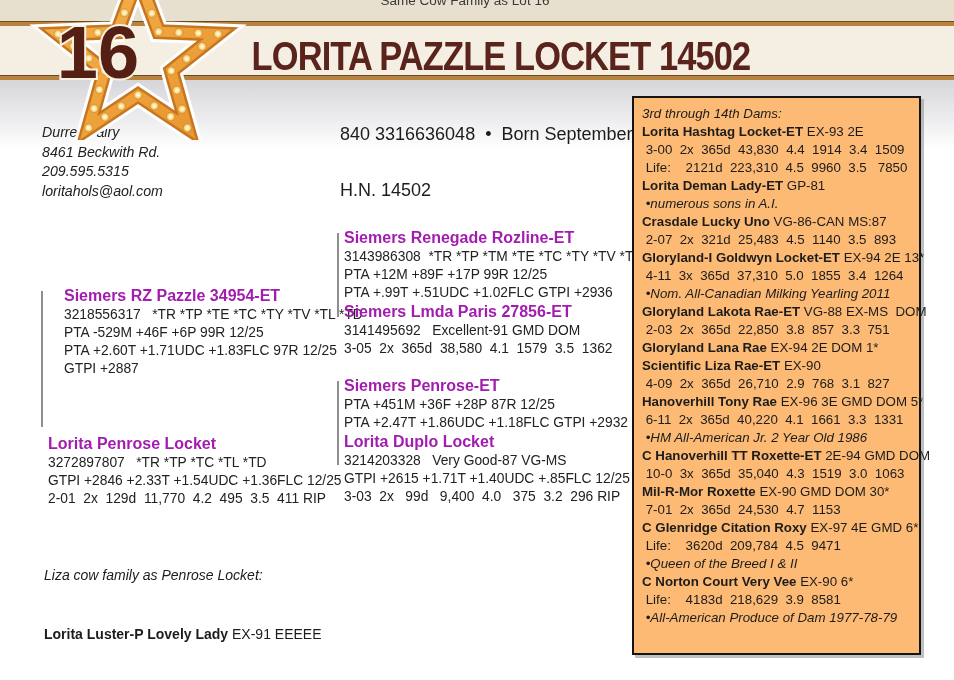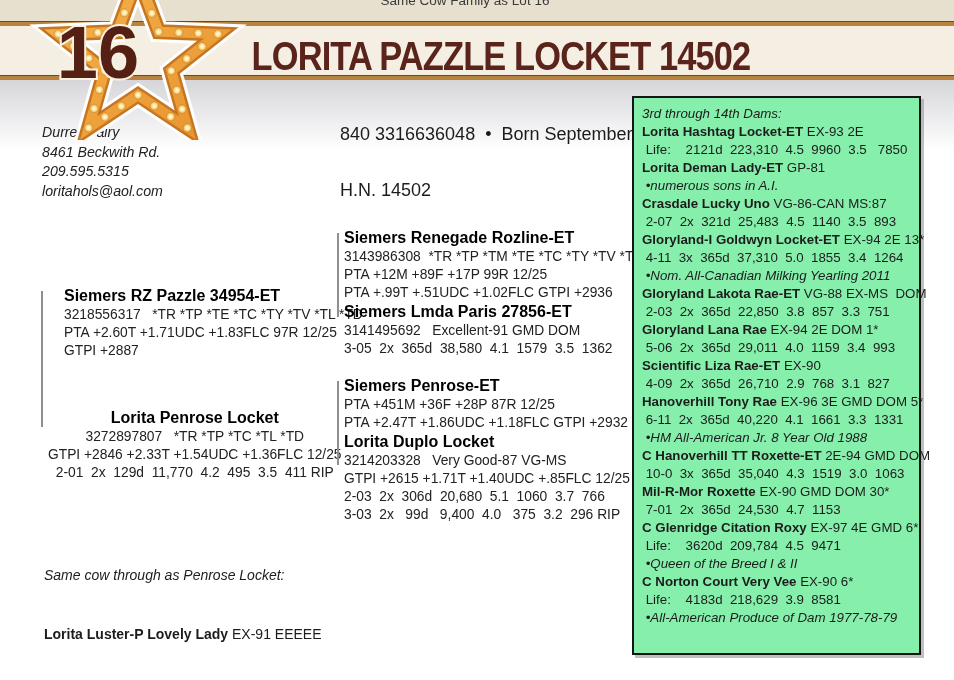--- a/index.html
+++ b/index.html
@@ -22,30 +22,30 @@
     transform:scaleX(.86);transform-origin:center;white-space:pre;
   }
   
   .star-wrap{position:absolute;left:12px;top:-10px;z-index:5;}
   .star-num{font:bold 74px "Liberation Sans", sans-serif;}
   
   .abs{position:absolute;}
   .italic{font-style:italic;}
   .contact{left:42px;top:123px;font-style:italic;font-size:14.2px;line-height:19.5px;color:#222;}
   .reg{left:340px;top:88px;font-size:18px;line-height:18.5px;white-space:pre;}
-  .cowhead{font-size:16px;font-weight:bold;line-height:20px;white-space:pre;color:#000000;}
+  .cowhead{font-size:16px;font-weight:bold;line-height:20px;white-space:pre;color:#a21caf;}
   .dataln{font-size:13.8px;line-height:18px;white-space:pre;color:#222;}
   .bracket{position:absolute;width:2px;background:#8f8f8f;}
   
   .fam{font-size:14px;line-height:19.5px;white-space:pre;}
   .fam .bold{font-weight:bold;}
   
   .dams-box{
     left:632px;top:96px;width:271px;height:542px;
-    border:2.5px solid #151515;background:#86efac;
+    border:2.5px solid #151515;background:#fdba74;
     box-shadow:3px 3px 0 rgba(140,140,140,.55);
     padding:7px 6px 6px 8px;
   }
   .bx-line{font-size:13.3px;line-height:18px;white-space:pre;color:#1c1c1c;}
   .bx-head{font-style:italic;}
   .bx-name .bn{font-weight:bold;}
   .bx-note{font-style:italic;}
 </style>
 </head>
 <body>
@@ -122,25 +122,26 @@
 
   <div class="abs reg">
     <div>840 3316636048  •  Born September 4, 2025</div>
     <div>H.N. 14502</div>
   </div>
 
   <div class="bracket" style="left:41px;top:291px;height:136px;"></div>
   <div class="abs" style="left:64px;top:286px;">
     <div class="cowhead">Siemers RZ Pazzle 34954-ET</div>
     <div class="dataln">3218556317   *TR *TP *TE *TC *TY *TV *TL *TD</div>
+    <div class="dataln">PTA -529M +46F +6P 99R 12/25</div>
     <div class="dataln">PTA +2.60T +1.71UDC +1.83FLC 97R 12/25</div>
     <div class="dataln">GTPI +2887</div>
   </div>
 
-  <div class="abs" style="left:48px;top:408px;text-align:center;">
+  <div class="abs" style="left:48px;top:434px;">
     <div class="cowhead">Lorita Penrose Locket</div>
     <div class="dataln">3272897807   *TR *TP *TC *TL *TD</div>
     <div class="dataln">GTPI +2846 +2.33T +1.54UDC +1.36FLC 12/25</div>
     <div class="dataln">2-01  2x  129d  11,770  4.2  495  3.5  411 RIP</div>
   </div>
 
   <div class="bracket" style="left:337px;top:233px;height:84px;"></div>
   <div class="abs" style="left:344px;top:228px;">
     <div class="cowhead">Siemers Renegade Rozline-ET</div>
     <div class="dataln">3143986308  *TR *TP *TM *TE *TC *TY *TV *TL</div>
@@ -152,52 +153,51 @@
   </div>
 
   <div class="bracket" style="left:337px;top:381px;height:84px;"></div>
   <div class="abs" style="left:344px;top:376px;">
     <div class="cowhead">Siemers Penrose-ET</div>
     <div class="dataln">PTA +451M +36F +28P 87R 12/25</div>
     <div class="dataln">PTA +2.47T +1.86UDC +1.18FLC GTPI +2932</div>
     <div class="cowhead">Lorita Duplo Locket</div>
     <div class="dataln">3214203328   Very Good-87 VG-MS</div>
     <div class="dataln">GTPI +2615 +1.71T +1.40UDC +.85FLC 12/25</div>
-    <div class="dataln">2-03  2x  306d  20,680  5.1  1060  3.7  766</div>
     <div class="dataln">3-03  2x   99d   9,400  4.0   375  3.2  296 RIP</div>
   </div>
 
   <div class="abs fam" style="left:44px;top:527px;">
-    <div class="italic">Same cow through as Penrose Locket:</div>
+    <div class="italic">Liza cow family as Penrose Locket:</div>
     <div><span class="bold">Lorita Luster-P Lovely Lady</span><span> EX-91 EEEEE</span></div>
     
     
     
   </div>
 
   <div class="abs dams-box">
     <div class="bx-line bx-head">3rd through 14th Dams:</div>
     <div class="bx-line bx-name"><span class="bn">Lorita Hashtag Locket-ET</span><span> EX-93 2E</span></div>
+    <div class="bx-line bx-data"> 3-00  2x  365d  43,830  4.4  1914  3.4  1509</div>
     <div class="bx-line bx-data"> Life:    2121d  223,310  4.5  9960  3.5   7850</div>
     <div class="bx-line bx-name"><span class="bn">Lorita Deman Lady-ET</span><span> GP-81</span></div>
     <div class="bx-line bx-note"> •numerous sons in A.I.</div>
     <div class="bx-line bx-name"><span class="bn">Crasdale Lucky Uno</span><span> VG-86-CAN MS:87</span></div>
     <div class="bx-line bx-data"> 2-07  2x  321d  25,483  4.5  1140  3.5  893</div>
     <div class="bx-line bx-name"><span class="bn">Gloryland-I Goldwyn Locket-ET</span><span> EX-94 2E 13*</span></div>
     <div class="bx-line bx-data"> 4-11  3x  365d  37,310  5.0  1855  3.4  1264</div>
     <div class="bx-line bx-note"> •Nom. All-Canadian Milking Yearling 2011</div>
     <div class="bx-line bx-name"><span class="bn">Gloryland Lakota Rae-ET</span><span> VG-88 EX-MS  DOM</span></div>
     <div class="bx-line bx-data"> 2-03  2x  365d  22,850  3.8  857  3.3  751</div>
     <div class="bx-line bx-name"><span class="bn">Gloryland Lana Rae</span><span> EX-94 2E DOM 1*</span></div>
-    <div class="bx-line bx-data"> 5-06  2x  365d  29,011  4.0  1159  3.4  993</div>
     <div class="bx-line bx-name"><span class="bn">Scientific Liza Rae-ET</span><span> EX-90</span></div>
     <div class="bx-line bx-data"> 4-09  2x  365d  26,710  2.9  768  3.1  827</div>
     <div class="bx-line bx-name"><span class="bn">Hanoverhill Tony Rae</span><span> EX-96 3E GMD DOM 5*</span></div>
     <div class="bx-line bx-data"> 6-11  2x  365d  40,220  4.1  1661  3.3  1331</div>
-    <div class="bx-line bx-note"> •HM All-American Jr. 8 Year Old 1988</div>
+    <div class="bx-line bx-note"> •HM All-American Jr. 2 Year Old 1986</div>
     <div class="bx-line bx-name"><span class="bn">C Hanoverhill TT Roxette-ET</span><span> 2E-94 GMD DOM</span></div>
     <div class="bx-line bx-data"> 10-0  3x  365d  35,040  4.3  1519  3.0  1063</div>
     <div class="bx-line bx-name"><span class="bn">Mil-R-Mor Roxette</span><span> EX-90 GMD DOM 30*</span></div>
     <div class="bx-line bx-data"> 7-01  2x  365d  24,530  4.7  1153</div>
     <div class="bx-line bx-name"><span class="bn">C Glenridge Citation Roxy</span><span> EX-97 4E GMD 6*</span></div>
     <div class="bx-line bx-data"> Life:    3620d  209,784  4.5  9471</div>
     <div class="bx-line bx-note"> •Queen of the Breed I &amp; II</div>
     <div class="bx-line bx-name"><span class="bn">C Norton Court Very Vee</span><span> EX-90 6*</span></div>
     <div class="bx-line bx-data"> Life:    4183d  218,629  3.9  8581</div>
     <div class="bx-line bx-note"> •All-American Produce of Dam 1977-78-79</div>

